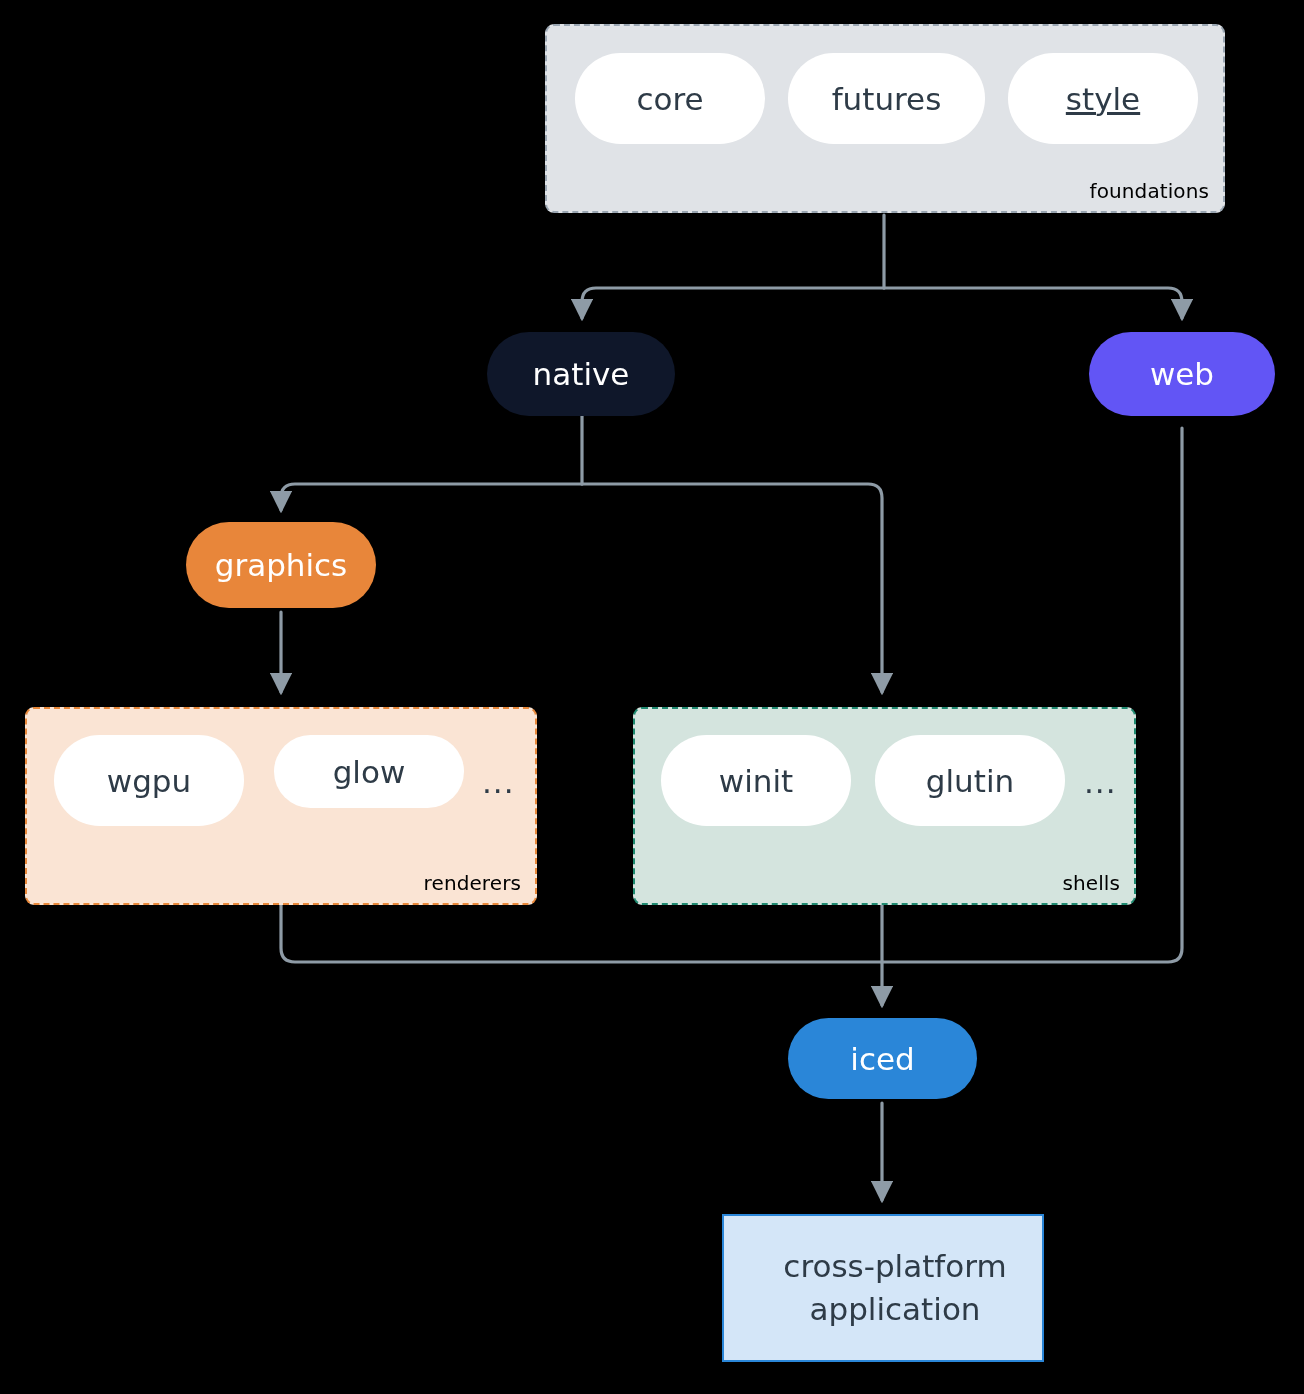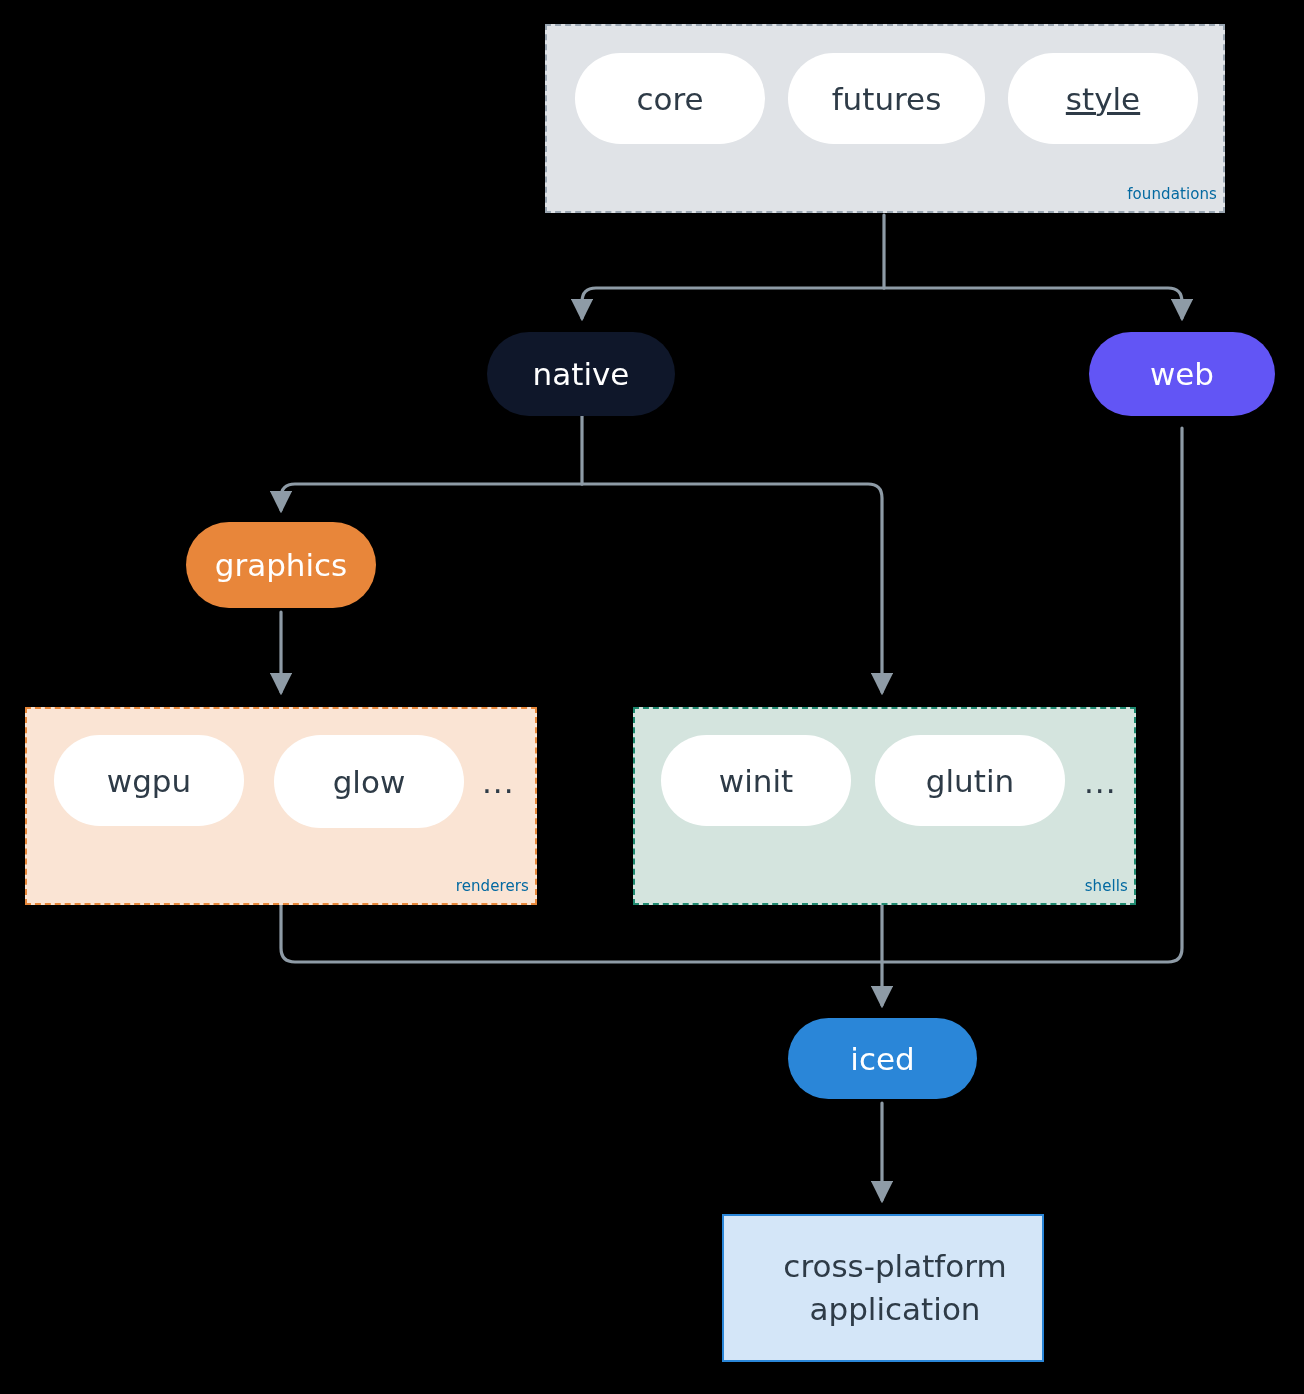--- a/index.html
+++ b/index.html
@@ -22,27 +22,28 @@
     left: 0;
     top: 0;
     width: 1304px;
     height: 1394px;
   }
 
   
   .cluster {
     position: absolute;
     box-sizing: border-box;
+    border-radius: 9px;
   }
   .cluster-label {
     position: absolute;
-    right: 6px;
+    right: 14px;
     bottom: 8px;
-    font-size: 15px;
-    color: #0369a1;
+    font-size: 20px;
+    color: #000000;
     white-space: nowrap;
     letter-spacing: 0.1px;
   }
   .cluster-foundations {
     left: 545px;
     top: 24px;
     width: 680px;
     height: 189px;
     background: #e0e3e7;
     border: 2px dashed #9aa6b2;
@@ -165,21 +166,21 @@
     <div class="member" style="left:461px; top:27px; width:190px; height:91px;text-decoration:underline;">
       <span>style</span>
     </div>
     <div class="cluster-label">foundations</div>
   </div>
 
   <div class="cluster cluster-renderers">
     <div class="member" style="left:27px; top:26px; width:190px; height:91px;">
       <span>wgpu</span>
     </div>
-    <div class="member" style="left:247px; top:26px; width:190px; height:93px;">
+    <div class="member" style="left:247px; top:26px; width:190px; height:73px;">
       <span>glow</span>
     </div>
     <div class="ellipsis" style="left:455px; top:58px;">...</div>
     <div class="cluster-label">renderers</div>
   </div>
 
   <div class="cluster cluster-shells">
     <div class="member" style="left:26px; top:26px; width:190px; height:91px;">
       <span>winit</span>
     </div>

